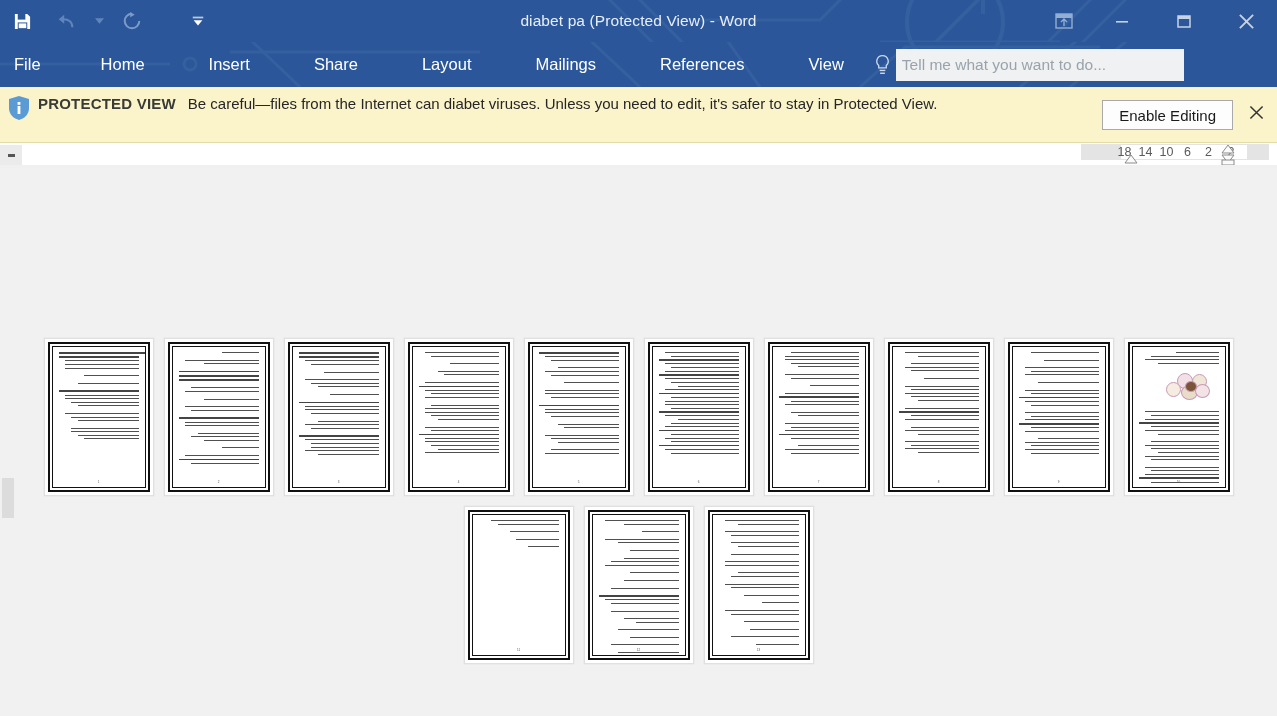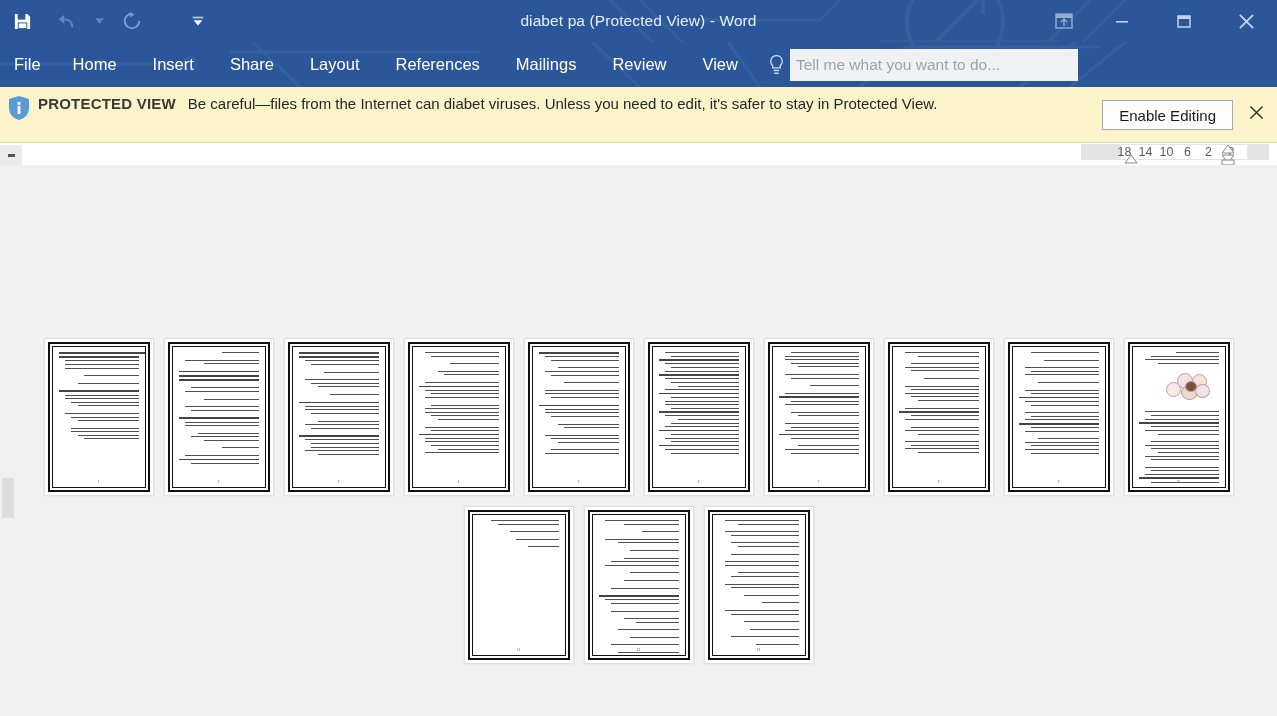--- a/index.html
+++ b/index.html
@@ -44,21 +44,21 @@
 
   
   .ribbonbar {
     position: relative;
     height: 45px;
     background: #2b579a;
     display: flex; align-items: center;
     overflow: hidden;
   }
   .rb-deco { position: absolute; inset: 0; pointer-events: none; }
-  .tabs { display: flex; align-items: center; height: 45px; z-index: 2; position: relative; }
+  .tabs { display: flex; align-items: center; height: 45px; z-index: 2; position: relative; gap: 28px; }
   .tab {
     color: #ffffff; font-size: 16.5px;
     padding: 0 18px; height: 45px;
     display: flex; align-items: center;
     white-space: nowrap;
   }
   .tab.file { padding-left: 14px; padding-right: 14px; }
   .tellme-wrap {
     display: flex; align-items: center; z-index: 2; position: relative;
     margin-left: 8px;
@@ -334,27 +334,24 @@
     <div class="tab">
         <span>Insert</span>
       </div>
     <div class="tab">
         <span>Share</span>
       </div>
     <div class="tab">
         <span>Layout</span>
       </div>
     <div class="tab">
+        <span>Mailings</span>
+      </div>
+    <div class="tab">
         <span>References</span>
-      </div>
-    <div class="tab">
-        <span>Mailings</span>
-      </div>
-    <div class="tab">
-        <span>Review</span>
       </div>
     <div class="tab">
         <span>View</span>
       </div>
   </div>
 
   <div class="tellme-wrap">
     <div class="bulb">
       <svg width="17" height="22" viewBox="0 0 18 22">
         <path d="M9 1 a6 6 0 0 0 -4 10.5 v2.5 h8 v-2.5 A6 6 0 0 0 9 1z" stroke="#cdd9ea" stroke-width="1.4" fill="none"></path>

